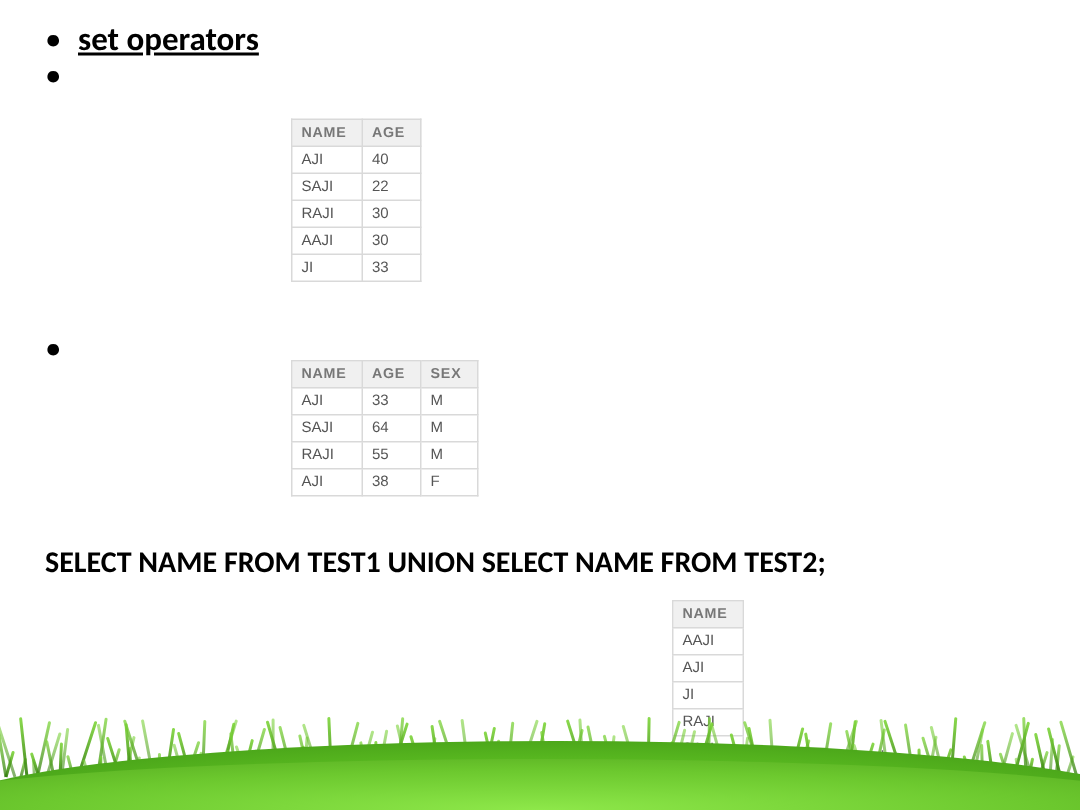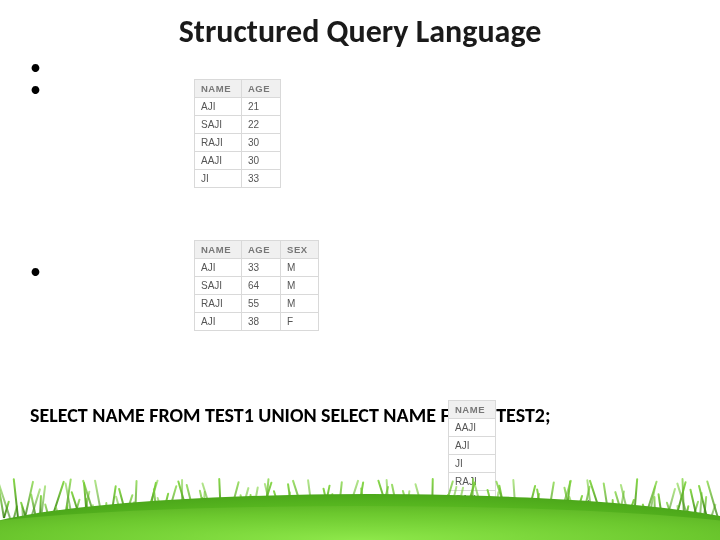--- a/index.html
+++ b/index.html
@@ -132,43 +132,43 @@
     background: linear-gradient(to top, #2f7a0a, #7ed63a);
     border-radius: 2px 2px 0 0;
     transform-origin: bottom center;
   }
 </style>
 </head>
 <body>
 
 <div class="slide">
 
-  <h1 class="title">Structured Query Language</h1>
 
   <div class="bullet-line">
     <span class="bullet-dot">•</span>
+    <span class="bullet-text underline">set operators</span>
     <span class="gap"></span>
   </div>
 
   <div class="bullet-line row2">
     <span class="bullet-dot">•</span>
   </div>
 
   <div class="table-wrap table1-pos">
     <table class="dtable">
       <thead>
           <tr id="t1head">
             <th>NAME</th>
             <th>AGE</th>
           </tr>
         </thead>
       <tbody id="t1body">
           <tr>
             <td>AJI</td>
-            <td>21</td>
+            <td>40</td>
           </tr>
           <tr>
             <td>SAJI</td>
             <td>22</td>
           </tr>
           <tr>
             <td>RAJI</td>
             <td>30</td>
           </tr>
           <tr>

